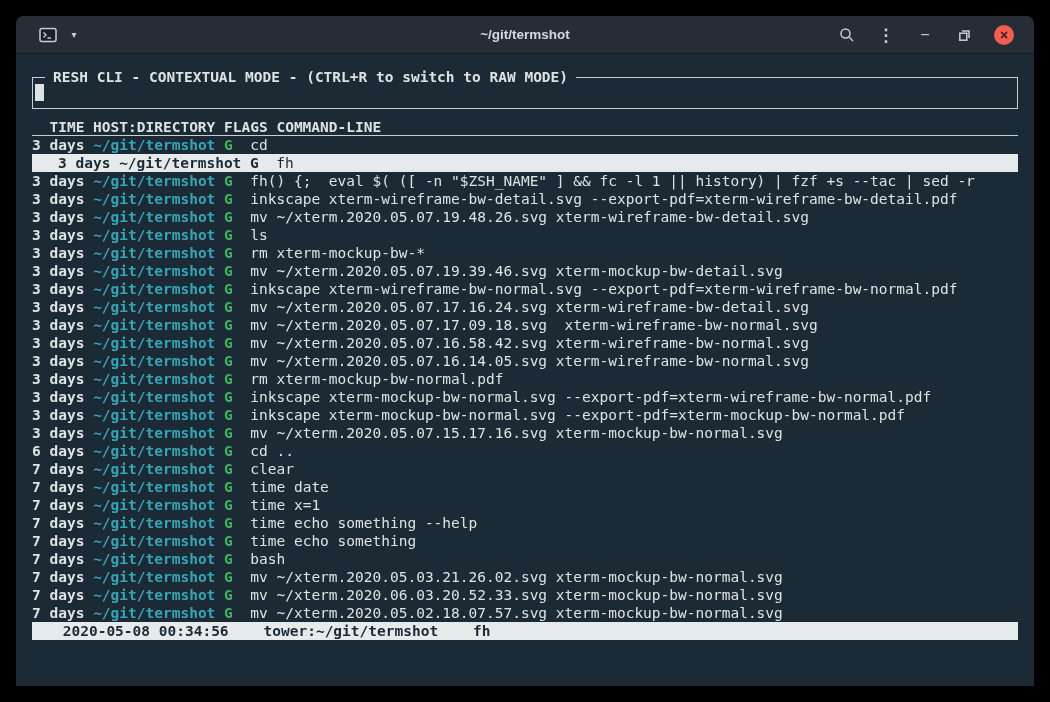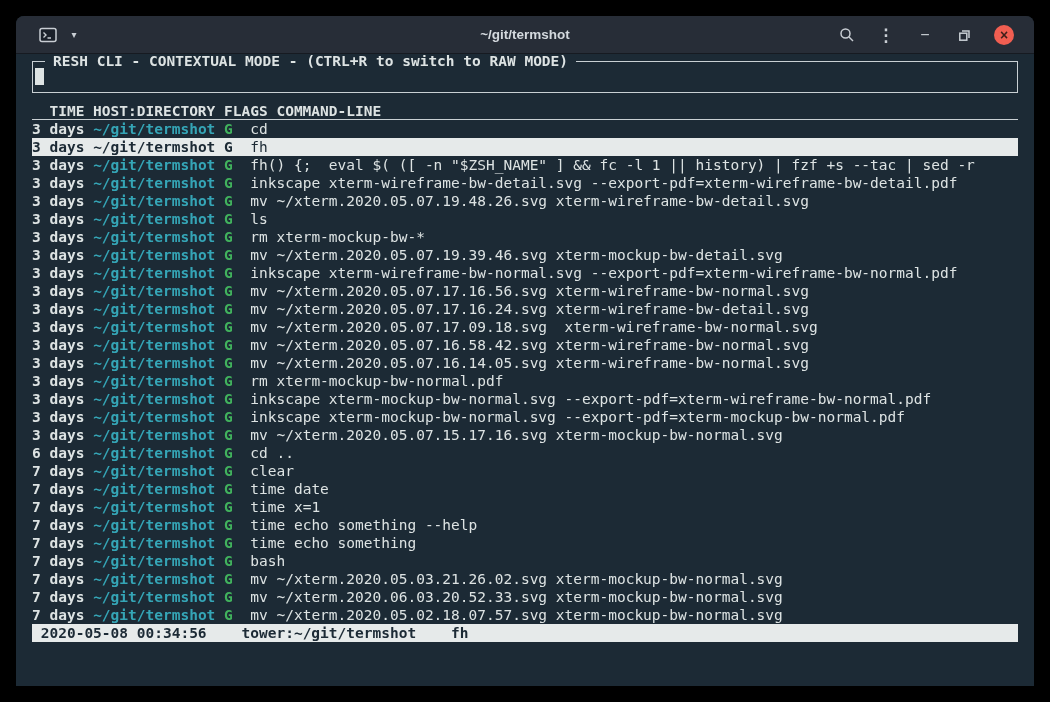--- a/index.html
+++ b/index.html
@@ -61,21 +61,21 @@
     position: absolute; top: 39px; left: 0; right: 0; bottom: 0;
     padding: 6px 16px 0 16px;
     color: var(--terminal-fg, #dde3e3);
     font-size: 14.5px; line-height: 18px;
     overflow: hidden;
   }
   .resh-box {
     position: relative;
     border: 1px solid var(--border-light, #c9d0d4);
     height: 32px;
-    margin-top: 0; margin-bottom: 9px;
+    margin-top: 16px; margin-bottom: 9px;
   }
   .resh-title {
     position: absolute; top: -10px; left: 12px;
     background: var(--terminal-bg, #1c2a35);
     padding: 0 8px;
     font-weight: bold; white-space: pre;
   }
   .cursor {
     position: absolute; left: 2px; top: 6px;
     width: 9px; height: 17px;
@@ -83,26 +83,26 @@
   }
   .list-header {
     white-space: pre; font-weight: bold;
     height: 18px;
     border-bottom: 1px solid var(--border-light, #c9d0d4);
   }
   .row { white-space: pre; height: 18px; }
   .row .time { font-weight: bold; }
   .row .host { color: var(--accent-cyan, #35a5b6); font-weight: bold; }
   .row .flag { color: var(--accent-green, #41b25d); font-weight: bold; }
-  .row.selected { background: var(--highlight-bg, #e6eaea); color: var(--terminal-bg, #1c2a35); }
+  .row.selected { background: var(--highlight-bg, #e6eaea); color: var(--terminal-bg, #1c2a35); padding-left: 26px; }
   .row.selected .host, .row.selected .flag { color: var(--terminal-bg, #1c2a35); }
   .status-bar {
     background: var(--highlight-bg, #e6eaea);
     color: var(--terminal-bg, #1c2a35);
-    white-space: pre; height: 18px; font-weight: bold;
+    white-space: pre; height: 18px; font-weight: bold; padding-left: 22px;
   }
   .help-line { white-space: pre; height: 18px; }
 </style>
 </head>
 <body>
 
 <div class="window">
 
   <div class="titlebar">
     <div class="tb-title">~/git/termshot</div>
@@ -163,21 +163,20 @@
     <div>
         <div class="row"><span class="time">3 days</span> <span class="host">~/git/termshot</span> <span class="flag">G</span>  <span class="cmd">cd</span></div>
         <div class="row selected"><span class="time">3 days</span> <span class="host">~/git/termshot</span> <span class="flag">G</span>  <span class="cmd">fh</span></div>
         <div class="row"><span class="time">3 days</span> <span class="host">~/git/termshot</span> <span class="flag">G</span>  <span class="cmd">fh() {;  eval $( ([ -n "$ZSH_NAME" ] &amp;&amp; fc -l 1 || history) | fzf +s --tac | sed -r</span></div>
         <div class="row"><span class="time">3 days</span> <span class="host">~/git/termshot</span> <span class="flag">G</span>  <span class="cmd">inkscape xterm-wireframe-bw-detail.svg --export-pdf=xterm-wireframe-bw-detail.pdf</span></div>
         <div class="row"><span class="time">3 days</span> <span class="host">~/git/termshot</span> <span class="flag">G</span>  <span class="cmd">mv ~/xterm.2020.05.07.19.48.26.svg xterm-wireframe-bw-detail.svg</span></div>
         <div class="row"><span class="time">3 days</span> <span class="host">~/git/termshot</span> <span class="flag">G</span>  <span class="cmd">ls</span></div>
         <div class="row"><span class="time">3 days</span> <span class="host">~/git/termshot</span> <span class="flag">G</span>  <span class="cmd">rm xterm-mockup-bw-*</span></div>
         <div class="row"><span class="time">3 days</span> <span class="host">~/git/termshot</span> <span class="flag">G</span>  <span class="cmd">mv ~/xterm.2020.05.07.19.39.46.svg xterm-mockup-bw-detail.svg</span></div>
         <div class="row"><span class="time">3 days</span> <span class="host">~/git/termshot</span> <span class="flag">G</span>  <span class="cmd">inkscape xterm-wireframe-bw-normal.svg --export-pdf=xterm-wireframe-bw-normal.pdf</span></div>
-        <div class="row"><span class="time">3 days</span> <span class="host">~/git/termshot</span> <span class="flag">G</span>  <span class="cmd">mv ~/xterm.2020.05.07.17.16.56.svg xterm-wireframe-bw-normal.svg</span></div>
         <div class="row"><span class="time">3 days</span> <span class="host">~/git/termshot</span> <span class="flag">G</span>  <span class="cmd">mv ~/xterm.2020.05.07.17.16.24.svg xterm-wireframe-bw-detail.svg</span></div>
         <div class="row"><span class="time">3 days</span> <span class="host">~/git/termshot</span> <span class="flag">G</span>  <span class="cmd">mv ~/xterm.2020.05.07.17.09.18.svg  xterm-wireframe-bw-normal.svg</span></div>
         <div class="row"><span class="time">3 days</span> <span class="host">~/git/termshot</span> <span class="flag">G</span>  <span class="cmd">mv ~/xterm.2020.05.07.16.58.42.svg xterm-wireframe-bw-normal.svg</span></div>
         <div class="row"><span class="time">3 days</span> <span class="host">~/git/termshot</span> <span class="flag">G</span>  <span class="cmd">mv ~/xterm.2020.05.07.16.14.05.svg xterm-wireframe-bw-normal.svg</span></div>
         <div class="row"><span class="time">3 days</span> <span class="host">~/git/termshot</span> <span class="flag">G</span>  <span class="cmd">rm xterm-mockup-bw-normal.pdf</span></div>
         <div class="row"><span class="time">3 days</span> <span class="host">~/git/termshot</span> <span class="flag">G</span>  <span class="cmd">inkscape xterm-mockup-bw-normal.svg --export-pdf=xterm-wireframe-bw-normal.pdf</span></div>
         <div class="row"><span class="time">3 days</span> <span class="host">~/git/termshot</span> <span class="flag">G</span>  <span class="cmd">inkscape xterm-mockup-bw-normal.svg --export-pdf=xterm-mockup-bw-normal.pdf</span></div>
         <div class="row"><span class="time">3 days</span> <span class="host">~/git/termshot</span> <span class="flag">G</span>  <span class="cmd">mv ~/xterm.2020.05.07.15.17.16.svg xterm-mockup-bw-normal.svg</span></div>
         <div class="row"><span class="time">6 days</span> <span class="host">~/git/termshot</span> <span class="flag">G</span>  <span class="cmd">cd ..</span></div>
         <div class="row"><span class="time">7 days</span> <span class="host">~/git/termshot</span> <span class="flag">G</span>  <span class="cmd">clear</span></div>

